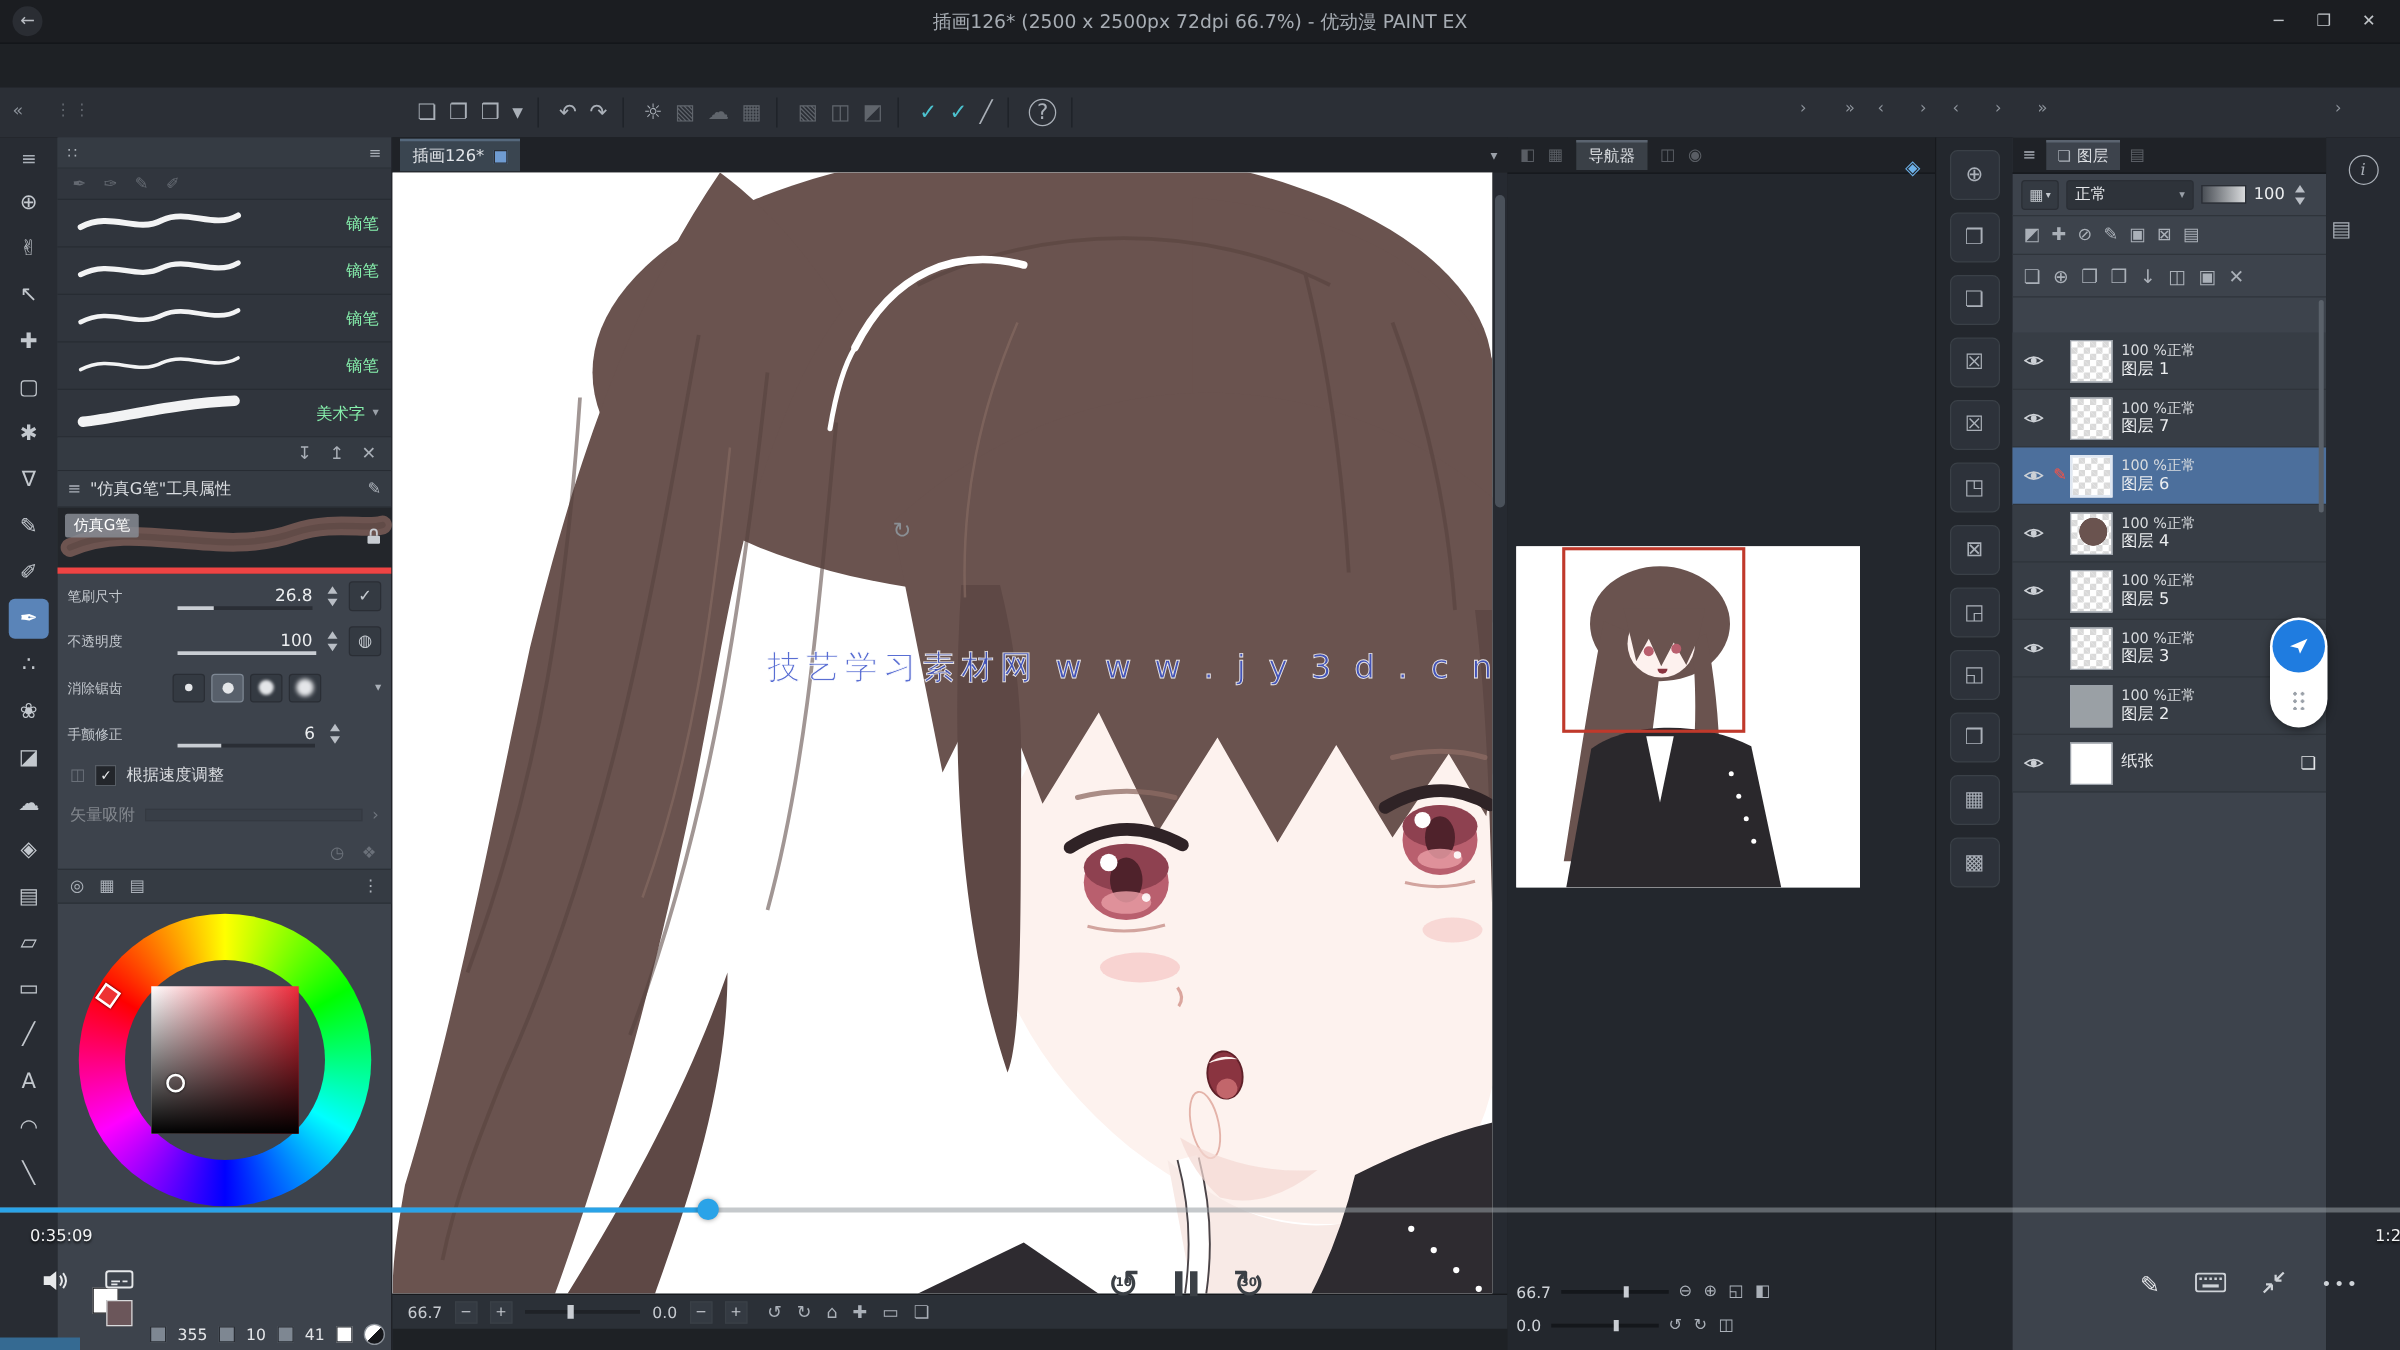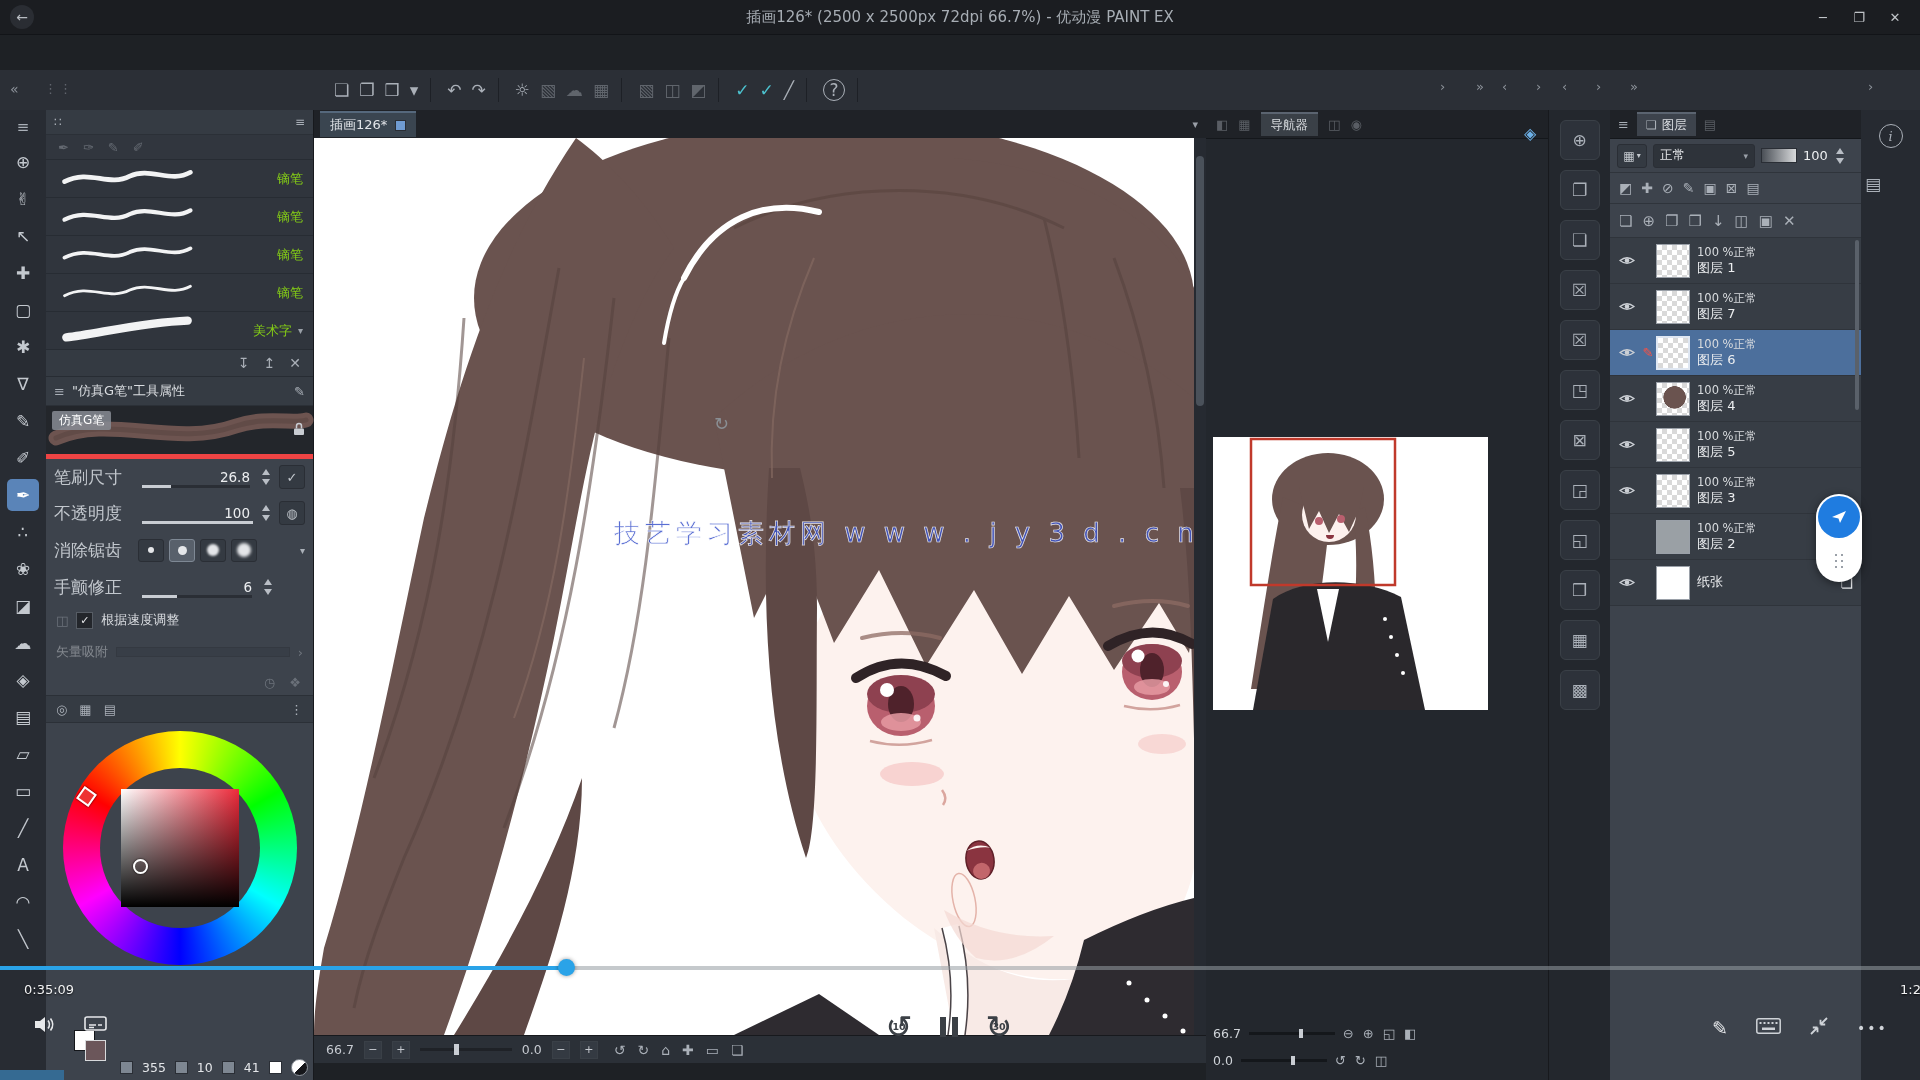--- a/index.html
+++ b/index.html
@@ -35,32 +35,32 @@
   .tool{width:32px;height:32px;margin:5px auto;border-radius:5px;display:flex;align-items:center;justify-content:center;
         font-size:17px;color:#c3c8ce;}
   .tool.active{background:#5a84b8;color:#fff;}
   
   #leftpanel{left:46px;top:110px;width:268px;height:970px;background:#3d434c;border-right:1px solid #17191d;box-sizing:border-box;}
   .phead{height:24px;display:flex;align-items:center;padding:0 8px;background:#353b43;border-bottom:1px solid #2b3037;color:#aab0b8;font-size:12px;gap:6px}
   .phead .grow{flex:1}
   #subtool-cats{height:24px;display:flex;align-items:center;gap:14px;padding:0 12px;background:#31363e;border-bottom:1px solid #272c33}
   #subtool-list{background:#30353d;}
   .strow{height:37px;display:flex;align-items:center;border-bottom:1px solid #272c33;padding:0 10px 0 6px;}
-  .strow .lbl{margin-left:auto;color:#84cc16;font-size:13px;}
+  .strow .lbl{margin-left:auto;color:#86efac;font-size:13px;}
   .strow .caret{color:#9aa0a8;font-size:10px;margin-left:6px}
   #subtool-foot{height:26px;display:flex;align-items:center;justify-content:flex-end;gap:14px;padding:0 12px;background:#343a42;border-bottom:1px solid #272c33}
   #subtool-foot .ico{font-size:14px}
   
   #tp-head{height:28px;display:flex;align-items:center;gap:7px;padding:0 8px;background:#353b43;border-bottom:1px solid #2b3037;}
   #tp-head .t{font-size:13px;color:#dadde1;}
   #brushprev{height:48px;background:#23262b;position:relative;border-bottom:5px solid #ef4444;}
   #brushchip{position:absolute;left:6px;top:5px;background:rgba(135,140,148,.85);color:#fff;font-size:12px;padding:1px 7px;border-radius:2px;}
   #brushlock{position:absolute;right:8px;top:16px;}
   .tprow{height:36px;display:flex;align-items:center;padding:0 8px;gap:6px;}
-  .tprow .lab{width:78px;color:#c2c7cd;font-size:17px;}
+  .tprow .lab{width:78px;color:#c2c7cd;font-size:11px;}
   .valbox{flex:1;position:relative;height:22px;display:flex;align-items:center;justify-content:flex-end;padding-right:4px;}
   .valbox .v{color:#eceef0;font-size:13.5px;}
   .valbox .track{position:absolute;left:4px;right:4px;bottom:0;height:3px;background:#2a2e35;}
   .valbox .fill{position:absolute;left:4px;bottom:0;height:3px;background:#c9cdd3;}
   .stp{width:13px;height:18px;position:relative;}
   .stp::before,.stp::after{content:"";position:absolute;left:2px;border-left:4.5px solid transparent;border-right:4.5px solid transparent;}
   .stp::before{top:1px;border-bottom:6px solid #b9bec5;}
   .stp::after{bottom:1px;border-top:6px solid #b9bec5;}
   .sidebtn{width:24px;height:22px;border:1px solid #2a2e35;background:#343a42;border-radius:3px;display:flex;align-items:center;justify-content:center;color:#c3c8ce;font-size:13px;}
   .aabtn{width:24px;height:21px;border-radius:3px;background:#343a42;border:1px solid #2a2e35;display:flex;align-items:center;justify-content:center;}
@@ -124,21 +124,21 @@
   #blendrow{height:33px;display:flex;align-items:center;gap:6px;padding:0 7px;border-bottom:1px solid #2f343b;}
   #blendbtn{width:28px;height:22px;border:1px solid #2a2e35;background:#343a42;border-radius:3px;display:flex;align-items:center;justify-content:center;gap:2px;font-size:12px;color:#c3c8ce;}
   #blendsel{width:88px;height:22px;border:1px solid #2a2e35;background:#2e333a;border-radius:3px;display:flex;align-items:center;padding:0 6px;font-size:12.5px;color:#e4e6e9;}
   #blendsel .c{margin-left:auto;font-size:9px;color:#9aa0a8}
   #opchip{width:34px;height:13px;border:1px solid #2a2e35;background:linear-gradient(to right,#4a4f56,#d8dadc);}
   #opval{color:#eceef0;font-size:13px;}
   #lockrow{height:30px;display:flex;align-items:center;gap:9px;padding:0 9px;border-bottom:1px solid #2f343b;}
   #lockrow .ico{font-size:14px}
   #actrow{height:33px;display:flex;align-items:center;gap:10px;padding:0 9px;border-bottom:1px solid #2f343b;}
   #actrow .ico{font-size:15px}
-  #llist{background:#373d45;}
+  #llist{background:#373d45;margin-top:28px;}
   .lrow{height:45px;display:flex;align-items:center;border-bottom:1px solid #2f343b;padding-left:4px;}
   .lrow.sel{background:#4c6f9c;}
   .lcell-eye{width:26px;display:flex;justify-content:center;}
   .lcell-pen{width:16px;display:flex;justify-content:center;color:#ff5040;font-size:13px;}
   .lthumb{width:34px;height:34px;border:1px solid #9aa0a8;box-sizing:border-box;position:relative;background:#fff;}
   .lrow.sel .lthumb{border:2px solid #dfe7f2;}
   .thumb-checker{background-image:linear-gradient(45deg,#d9d9d9 25%,transparent 25%,transparent 75%,#d9d9d9 75%),
                  linear-gradient(45deg,#d9d9d9 25%,#fff 25%,#fff 75%,#d9d9d9 75%);background-size:10px 10px;background-position:0 0,5px 5px;}
   .thumb-gray{background:#9aa0a5;}
   .paint{position:absolute;inset:0;background:radial-gradient(ellipse at 55% 45%,#6a534f 0 44%,rgba(0,0,0,0) 46%);}

